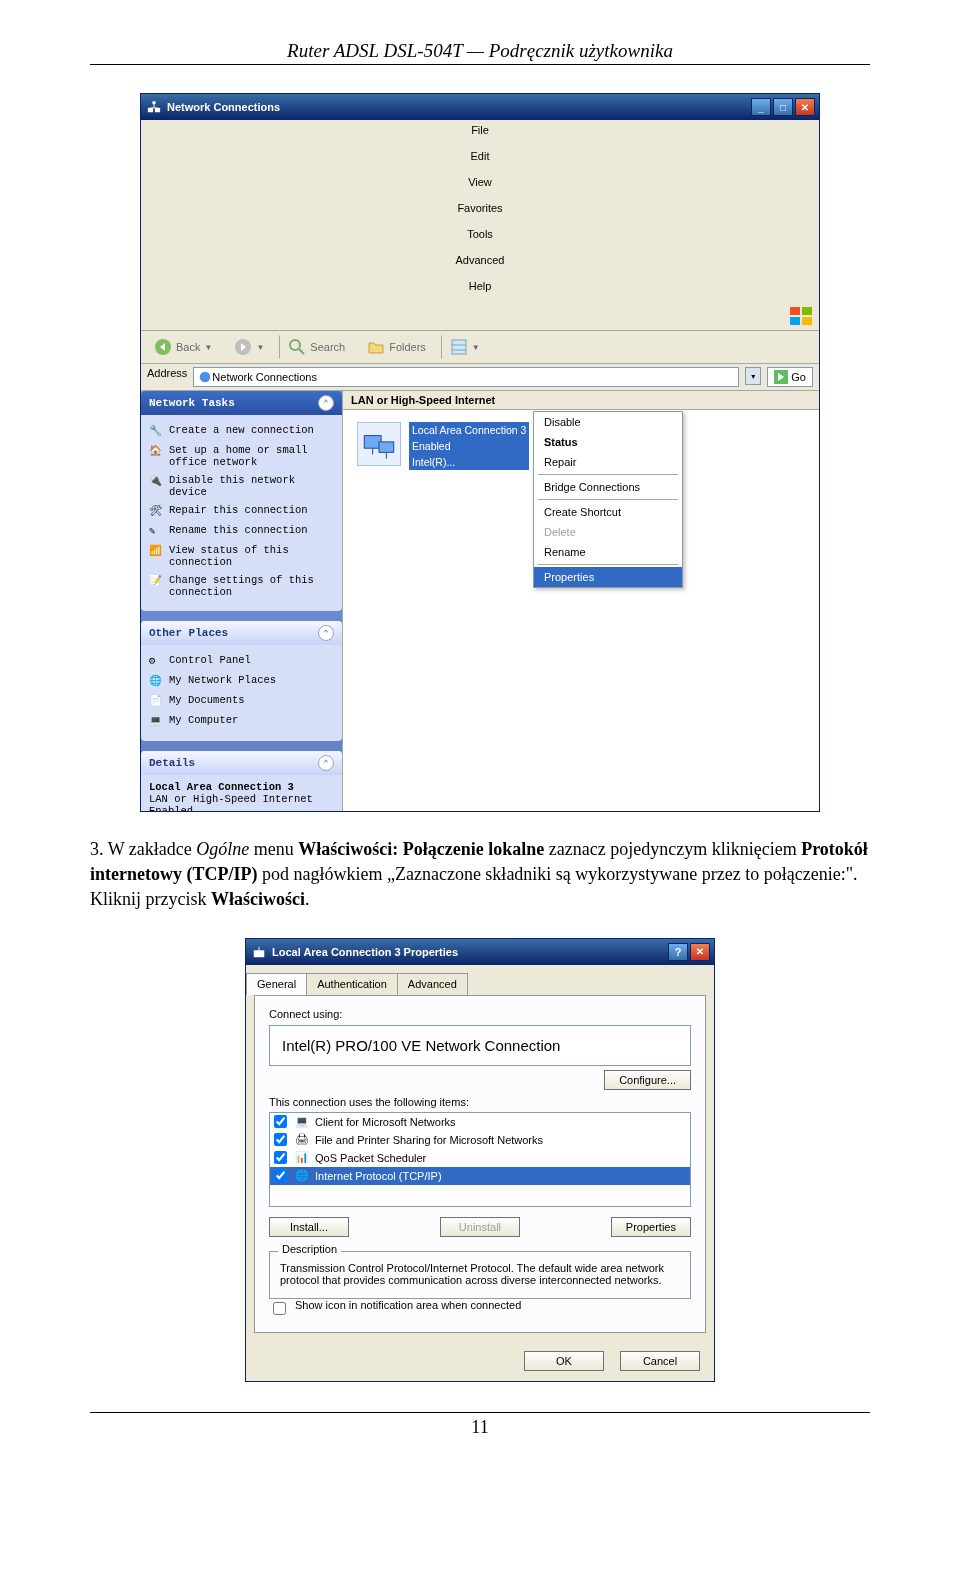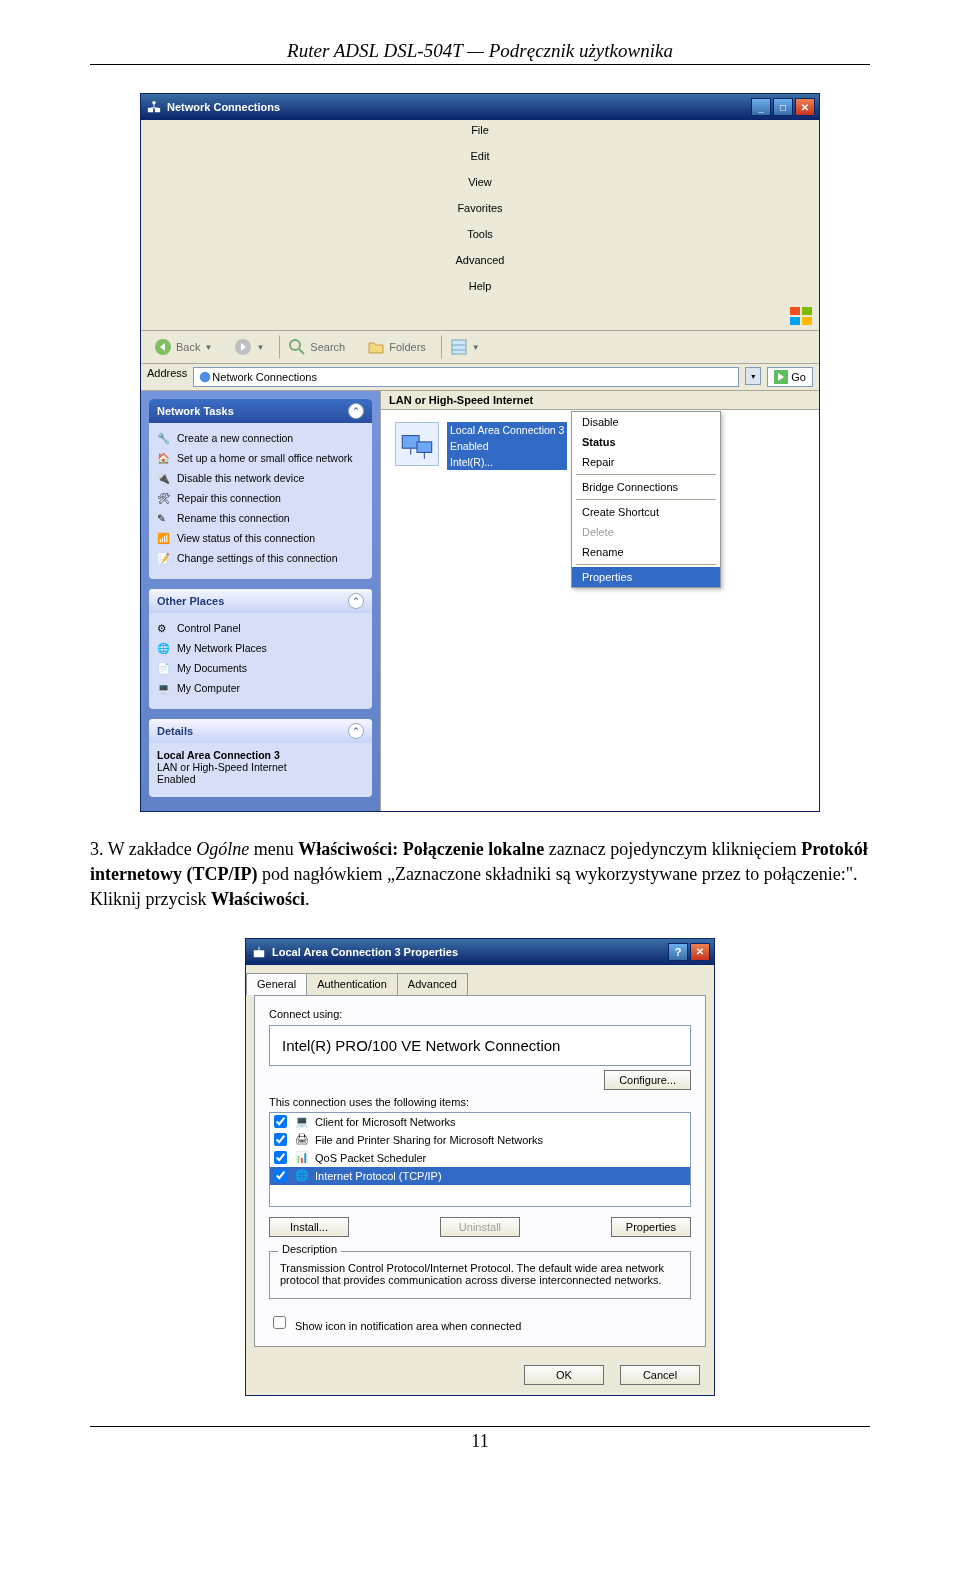--- a/index.html
+++ b/index.html
@@ -87,24 +87,25 @@
   .gobtn {
     background:#fff; border:1px solid #7f9db9; height:20px;
     display:inline-flex; align-items:center; padding:0 6px;
   }
   .dropbtn { width:16px;height:18px;border:1px solid #7f9db9;background:#dbe4ef;display:flex;align-items:center;justify-content:center;font-size:8px;}
 
   .body {
     display:flex; height:420px;
   }
   .sidebar {
-    width:239px;
+    width:201px;
     background: linear-gradient(#7495dc,#6181c6);
-    padding:8px;
+    padding:0;
     overflow:hidden;
+    font-family:Liberation Mono, monospace;
   }
   .sidepanel {
     background:#d6dff7;
     border-radius:4px;
     margin-bottom:10px;
     font-size:11px;
   }
   .sidepanel .panel-head {
     background: linear-gradient(#f6f6ff,#c6d3f7);
     color:#1f3b7b;
@@ -478,21 +479,21 @@
           <span class="btn3d">Install...</span>
           <span class="btn3d" style="color:#9e9e9e;">Uninstall</span>
           <span class="btn3d">Properties</span>
         </div>
 
         <div class="groupbox">
           <span class="gtitle">Description</span>
           <div>Transmission Control Protocol/Internet Protocol. The default wide area network protocol that provides communication across diverse interconnected networks.</div>
         </div>
 
-        <div style="margin-top:14px;display:flex;align-items:flex-end;gap:6px;">
+        <div style="display:flex;align-items:flex-start;gap:6px;">
           <input type="checkbox" style="">
           <span>Show icon in notification area when connected</span>
         </div>
       </div>
       <div class="dlgfooter">
         <span class="btn3d">OK</span>
         <span class="btn3d">Cancel</span>
       </div>
     </div>
   </div>

